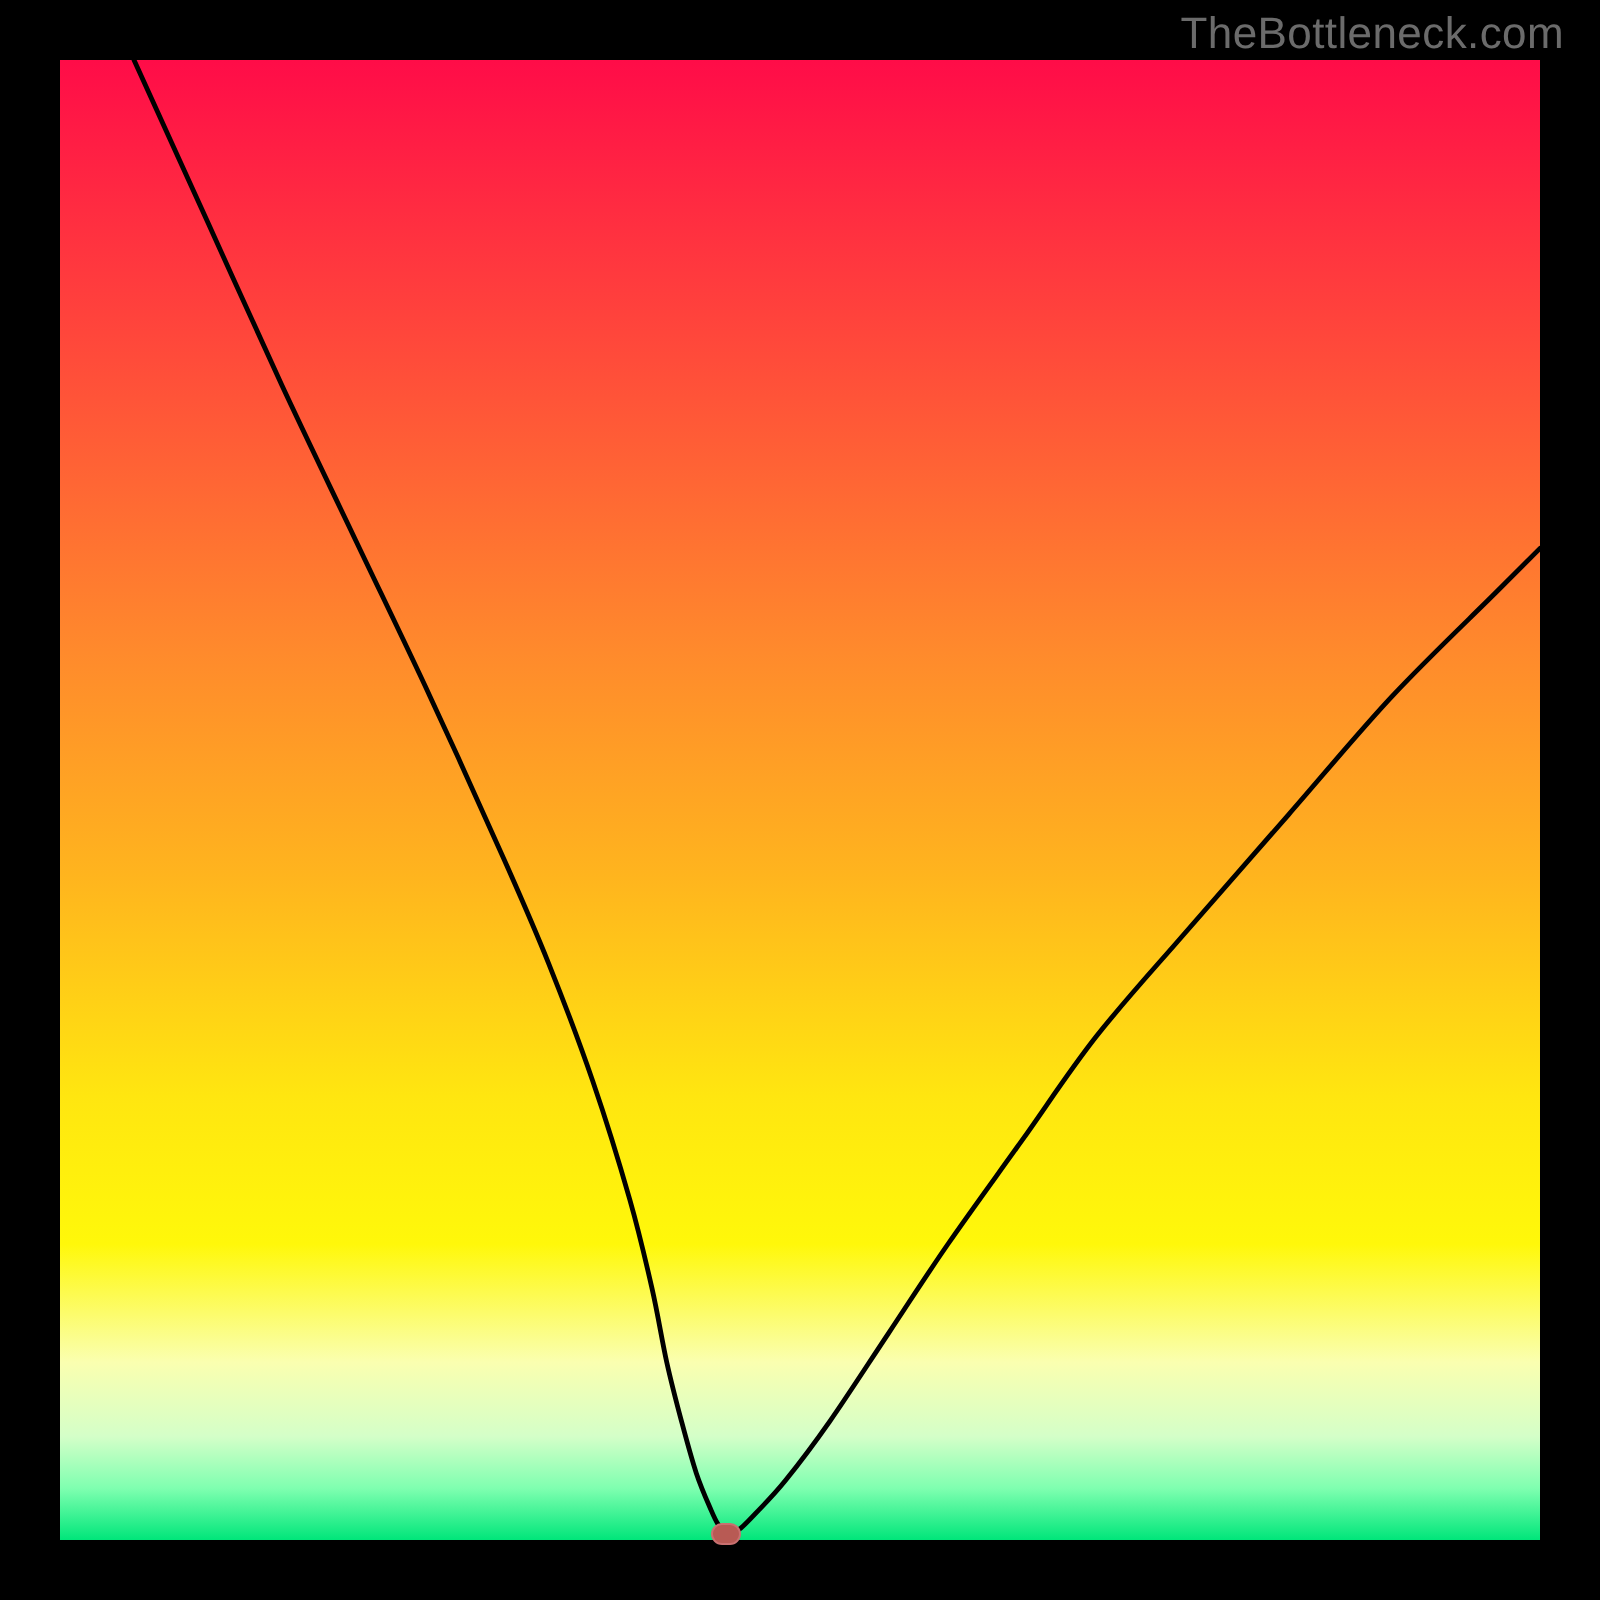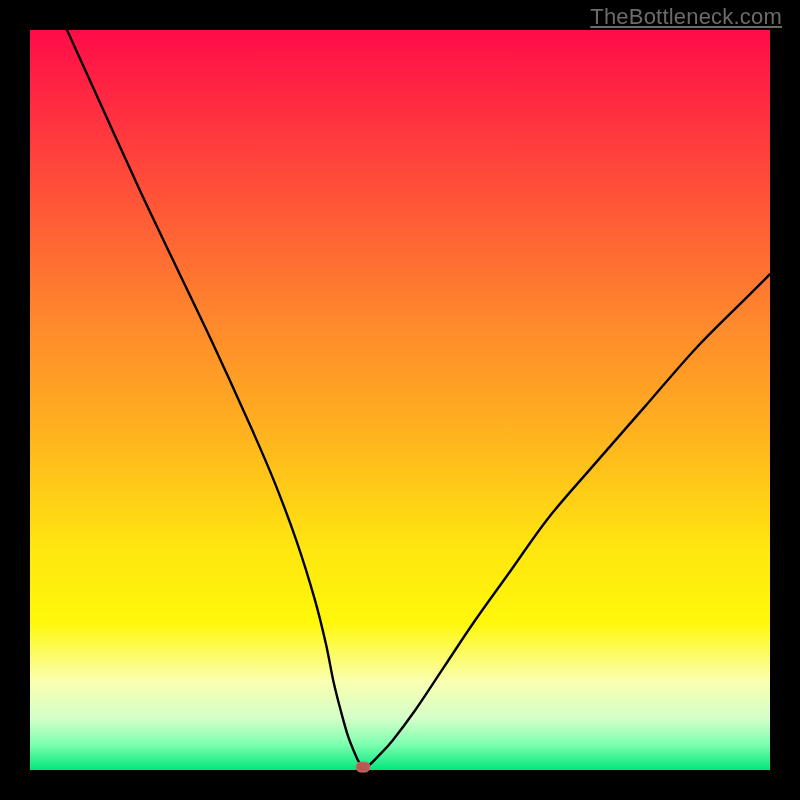--- a/index.html
+++ b/index.html
@@ -18,21 +18,20 @@
   }
   .watermark {
     position: absolute;
     top: 4px;
     right: 18px;
     font-family: Arial, Helvetica, sans-serif;
     font-size: 22px;
     color: #6b6b6b;
     font-weight: 500;
     letter-spacing: 0.2px;
-    text-decoration: underline;
   }
   svg {
     position: absolute;
     top: 0;
     left: 0;
   }
 </style>
 </head>
 <body>
 <div class="frame">

